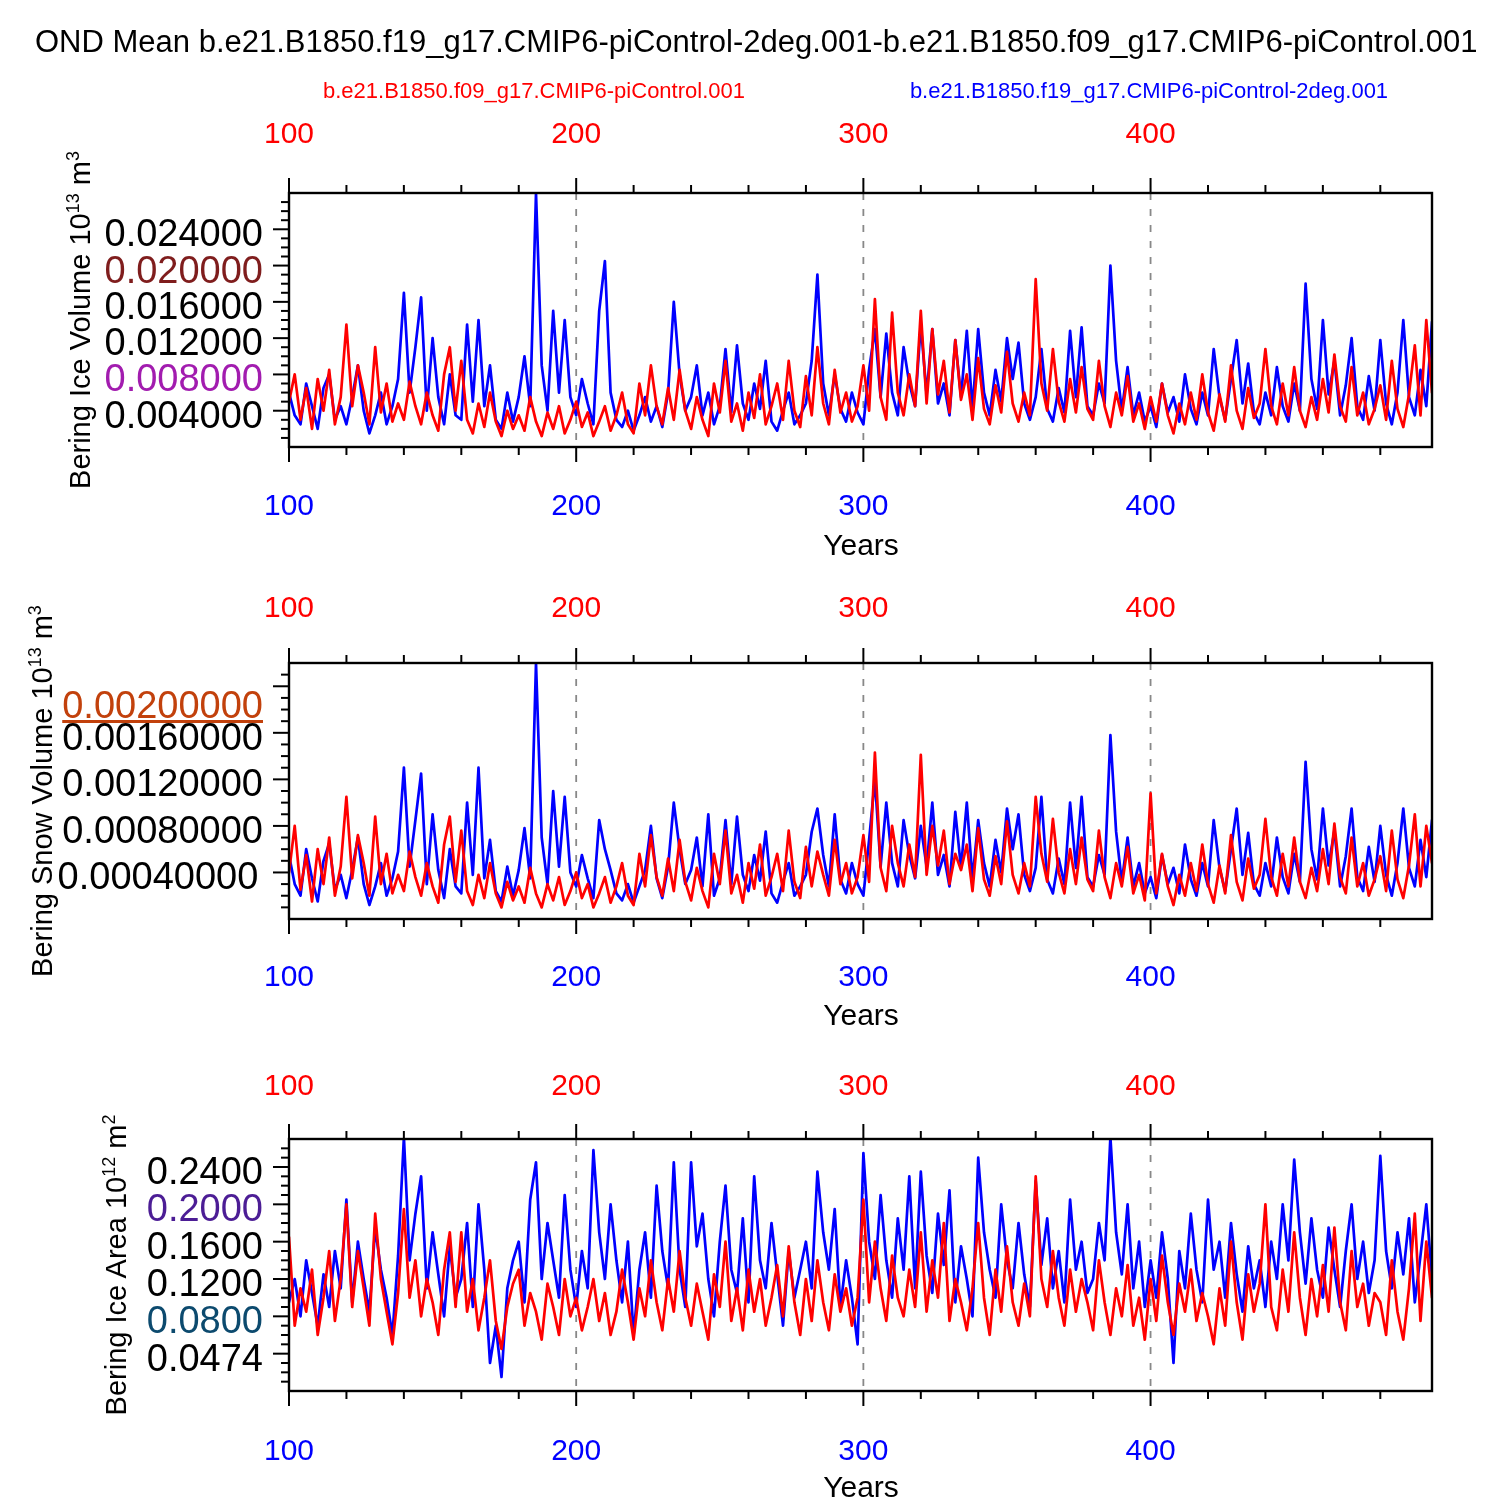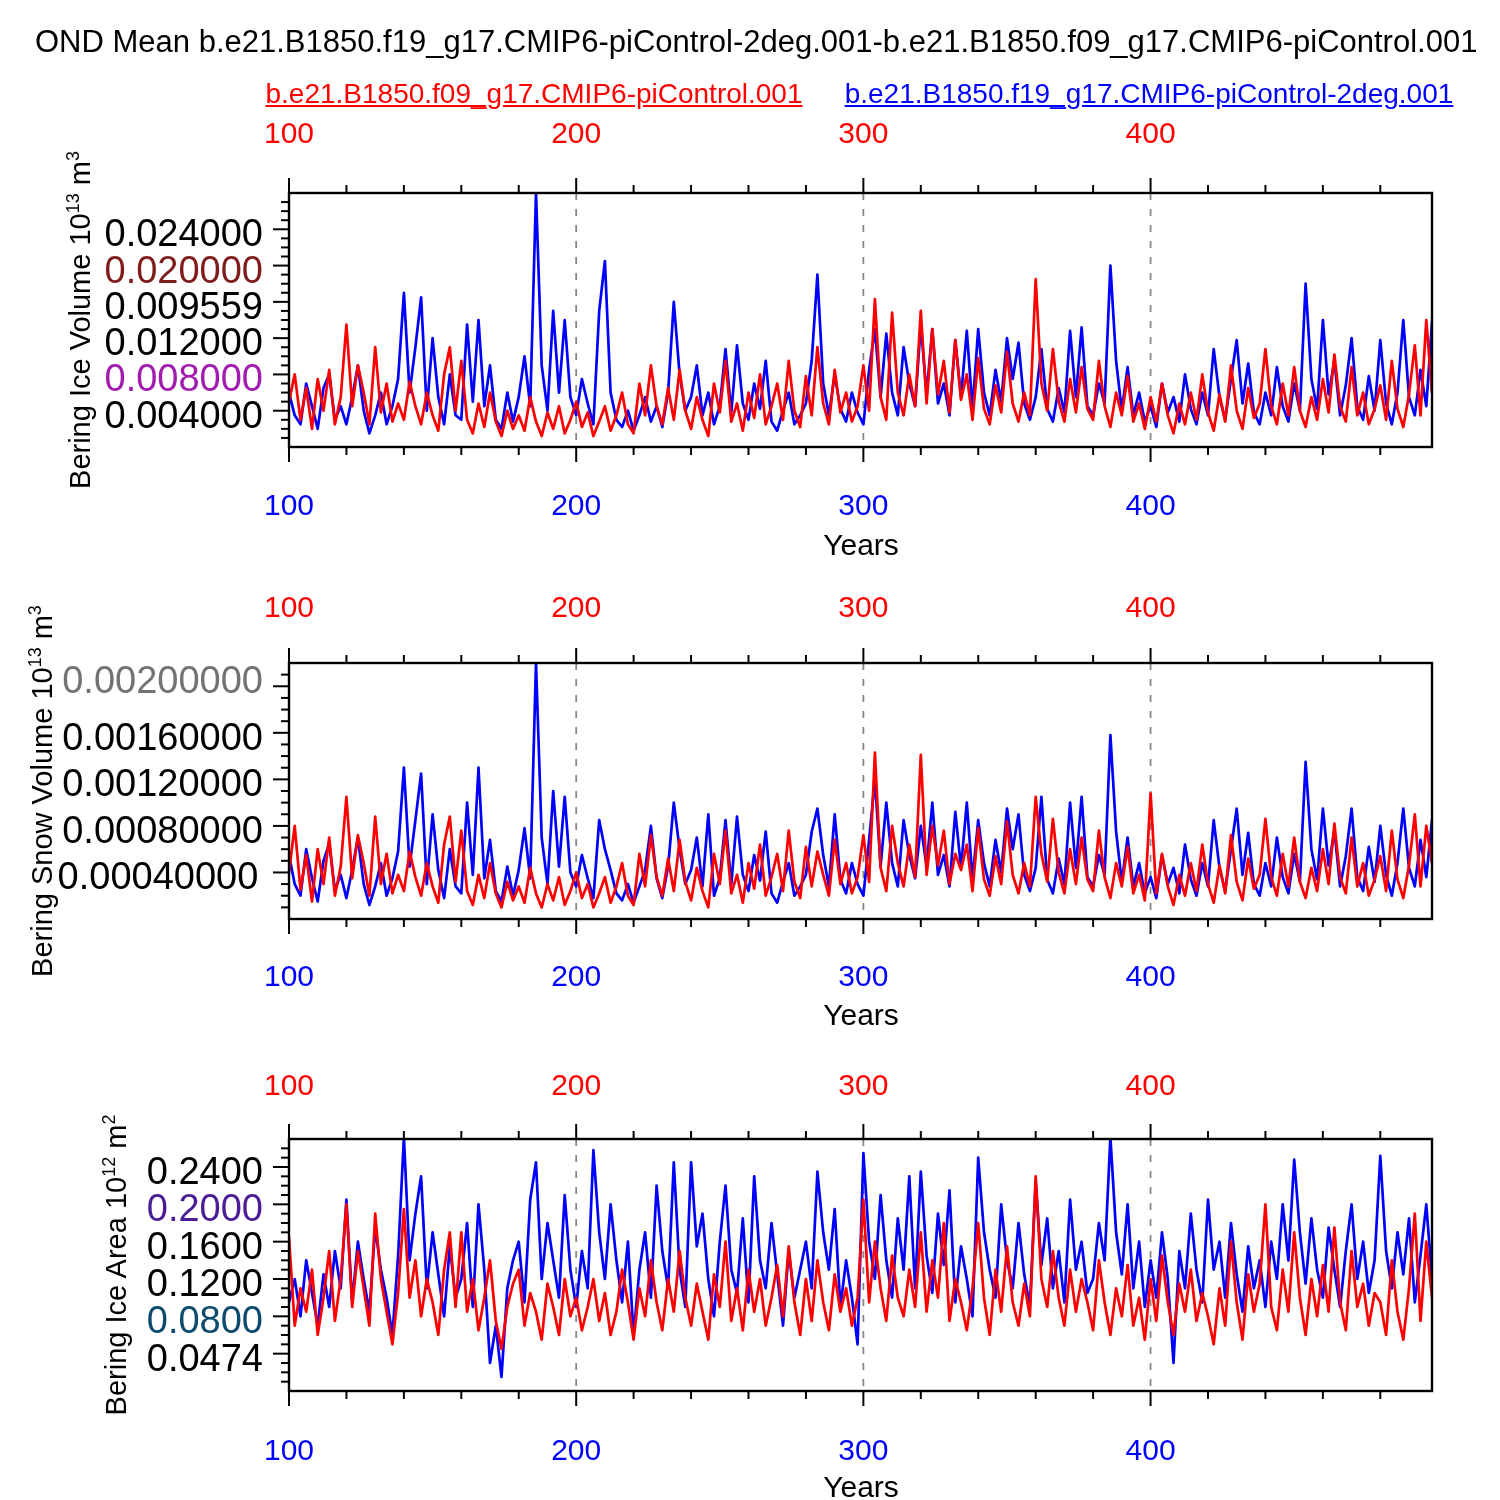--- a/index.html
+++ b/index.html
@@ -1,20 +1,20 @@
 <!DOCTYPE html>
 <html><head>
 <meta charset="utf-8">
 <style>
   html,body{margin:0;padding:0;background:#ffffff;}
   body{width:1500px;height:1500px;position:relative;overflow:hidden;
        font-family:"Liberation Sans", sans-serif;color:#000;}
   .abs{position:absolute;}
   .title{font-size:31px;white-space:nowrap;}
-  .legend{font-size:28px;white-space:nowrap;transform:translateX(-50%);text-decoration:underline;}
+  .legend{font-size:22px;white-space:nowrap;transform:translateX(-50%);}
   .xlab{font-size:30px;white-space:nowrap;transform:translateX(-50%);}
   .ytick{font-size:38px;width:210px;text-align:right;white-space:nowrap;}
   .years{font-size:30px;transform:translateX(-50%);}
   .ylabel{width:600px;height:38px;text-align:center;font-size:29px;
           transform:rotate(-90deg);white-space:nowrap;}
   .ylabel sup{font-size:0.62em;}
   svg{position:absolute;left:0;top:0;}
 </style>
 </head>
 <body>
@@ -269,36 +269,36 @@
       <div class="abs xlab" style="left: 289px; top: 488px; color: rgb(0, 0, 255);">100</div>
       <div class="abs xlab" style="left: 576.186px; top: 116px; color: rgb(255, 0, 0);">200</div>
       <div class="abs xlab" style="left: 576.186px; top: 488px; color: rgb(0, 0, 255);">200</div>
       <div class="abs xlab" style="left: 863.372px; top: 116px; color: rgb(255, 0, 0);">300</div>
       <div class="abs xlab" style="left: 863.372px; top: 488px; color: rgb(0, 0, 255);">300</div>
       <div class="abs xlab" style="left: 1150.56px; top: 116px; color: rgb(255, 0, 0);">400</div>
       <div class="abs xlab" style="left: 1150.56px; top: 488px; color: rgb(0, 0, 255);">400</div>
       <div class="abs ytick" style="left: 53px; top: 393.714px; color: rgb(0, 0, 0);">0.004000</div>
       <div class="abs ytick" style="left: 53px; top: 357.429px; color: #a21caf;">0.008000</div>
       <div class="abs ytick" style="left: 53px; top: 321.143px; color: rgb(0, 0, 0);">0.012000</div>
-      <div class="abs ytick" style="left: 53px; top: 284.857px; color: rgb(0, 0, 0);">0.009559</div>
+      <div class="abs ytick" style="left: 53px; top: 284.857px; color: rgb(0, 0, 0);">0.016000</div>
       <div class="abs ytick" style="left: 53px; top: 248.571px; color: #7f1d1d;">0.020000</div>
       <div class="abs ytick" style="left: 53px; top: 212.286px; color: rgb(0, 0, 0);">0.024000</div>
       <div class="abs xlab" style="left: 289px; top: 590px; color: rgb(255, 0, 0);">100</div>
       <div class="abs xlab" style="left: 289px; top: 959px; color: rgb(0, 0, 255);">100</div>
       <div class="abs xlab" style="left: 576.186px; top: 590px; color: rgb(255, 0, 0);">200</div>
       <div class="abs xlab" style="left: 576.186px; top: 959px; color: rgb(0, 0, 255);">200</div>
       <div class="abs xlab" style="left: 863.372px; top: 590px; color: rgb(255, 0, 0);">300</div>
       <div class="abs xlab" style="left: 863.372px; top: 959px; color: rgb(0, 0, 255);">300</div>
       <div class="abs xlab" style="left: 1150.56px; top: 590px; color: rgb(255, 0, 0);">400</div>
       <div class="abs xlab" style="left: 1150.56px; top: 959px; color: rgb(0, 0, 255);">400</div>
       <div class="abs ytick" style="left: 53px; top: 855.455px; color: rgb(0, 0, 0); text-align: center;">0.00040000</div>
       <div class="abs ytick" style="left: 53px; top: 808.909px; color: rgb(0, 0, 0);">0.00080000</div>
       <div class="abs ytick" style="left: 53px; top: 762.364px; color: rgb(0, 0, 0);">0.00120000</div>
       <div class="abs ytick" style="left: 53px; top: 715.818px; color: rgb(0, 0, 0);">0.00160000</div>
-      <div class="abs ytick" style="left: 53px; top: 659px; color: #737373;">0.00200000</div>
+      <div class="abs ytick" style="left: 53px; top: 684px; color: #c2410c; text-decoration: underline;">0.00200000</div>
       <div class="abs xlab" style="left: 289px; top: 1068px; color: rgb(255, 0, 0);">100</div>
       <div class="abs xlab" style="left: 289px; top: 1433px; color: rgb(0, 0, 255);">100</div>
       <div class="abs xlab" style="left: 576.186px; top: 1068px; color: rgb(255, 0, 0);">200</div>
       <div class="abs xlab" style="left: 576.186px; top: 1433px; color: rgb(0, 0, 255);">200</div>
       <div class="abs xlab" style="left: 863.372px; top: 1068px; color: rgb(255, 0, 0);">300</div>
       <div class="abs xlab" style="left: 863.372px; top: 1433px; color: rgb(0, 0, 255);">300</div>
       <div class="abs xlab" style="left: 1150.56px; top: 1068px; color: rgb(255, 0, 0);">400</div>
       <div class="abs xlab" style="left: 1150.56px; top: 1433px; color: rgb(0, 0, 255);">400</div>
       <div class="abs ytick" style="left: 53px; top: 1336.67px; color: rgb(0, 0, 0);">0.0474</div>
       <div class="abs ytick" style="left: 53px; top: 1299.33px; color: #0c4a6e;">0.0800</div>

